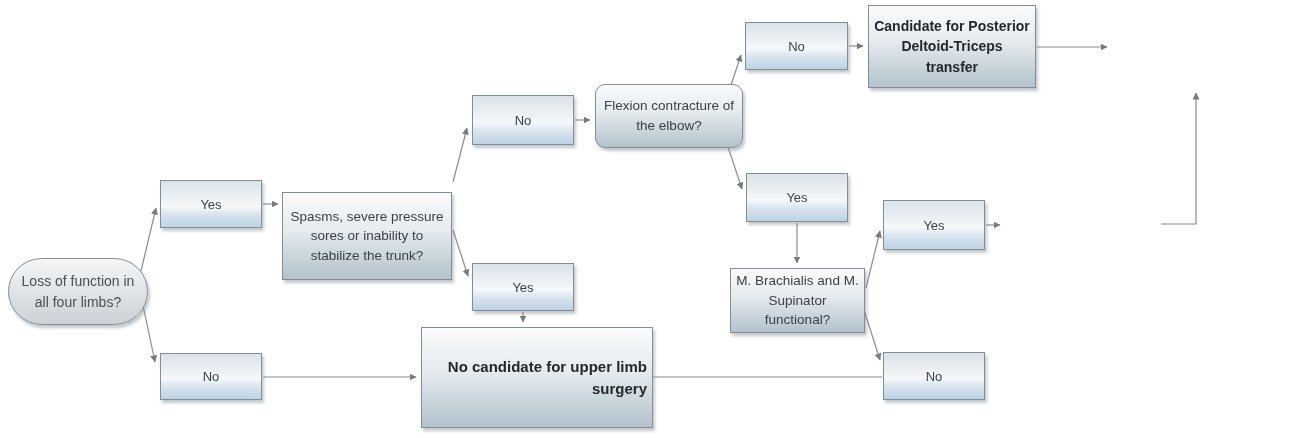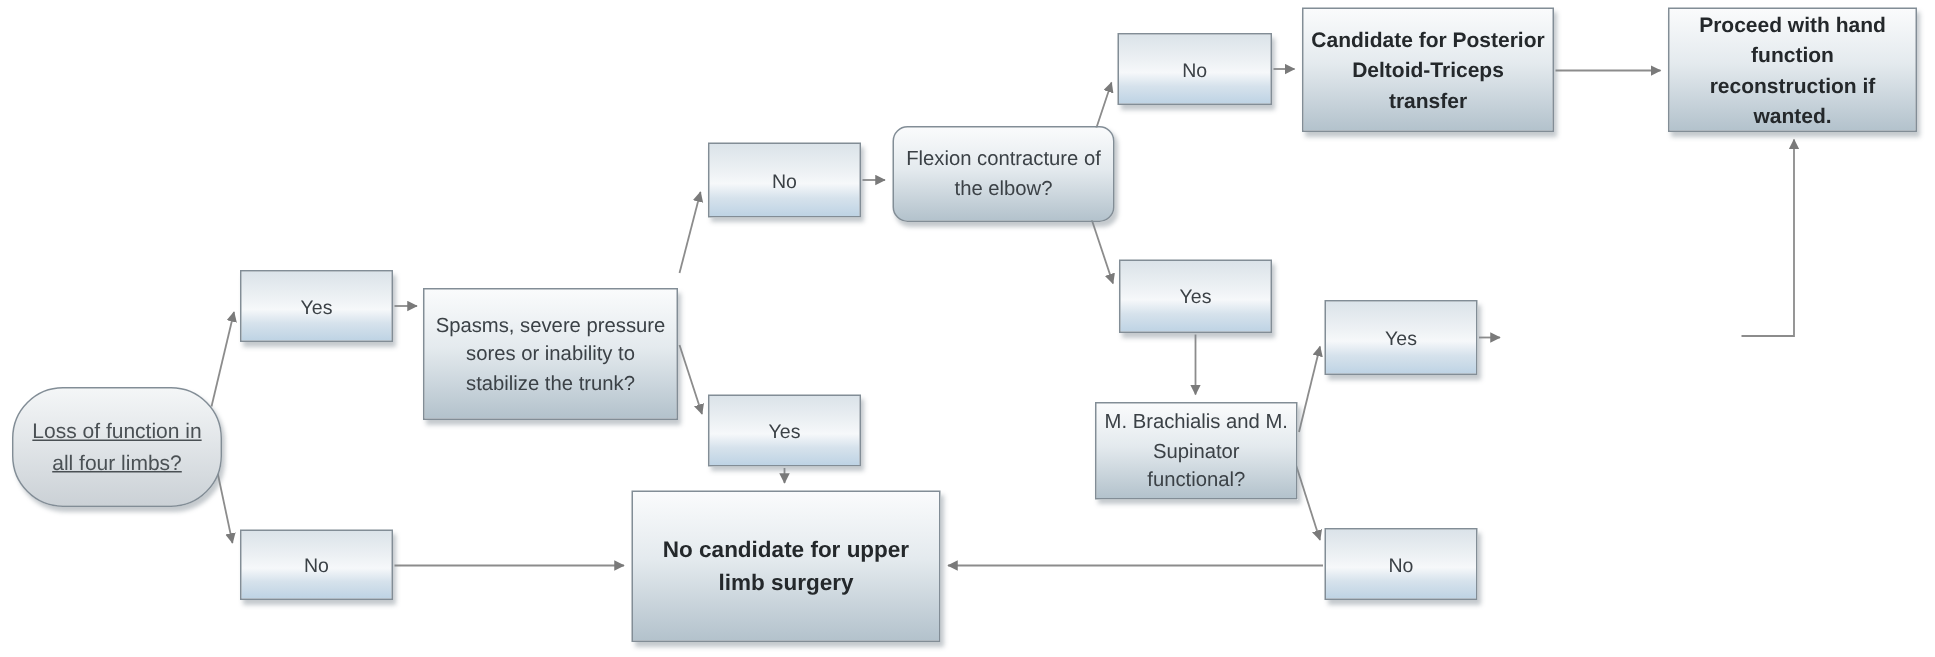--- a/index.html
+++ b/index.html
@@ -60,44 +60,43 @@
       <path d="M866,288 L880,231" marker-end="url(#arrow)"></path>
       <path d="M864,310 L880,360" marker-end="url(#arrow)"></path>
       <path d="M986,225 L1000,225" marker-end="url(#arrow)"></path>
       <path d="M1161,224 L1196,224 L1196,93" marker-end="url(#arrow)"></path>
       <path d="M523,312 L523,322" marker-end="url(#arrow)"></path>
       <path d="M263,377 L416,377" marker-end="url(#arrow)"></path>
       <path d="M882,377 L632,377" marker-end="url(#arrow)"></path>
     </g>
   </svg>
 
-  <div class="node oval" style="left:8px;top:258px;width:140px;height:80px;text-decoration:underline;">Loss of function in all four limbs?</div>
+  <div class="node oval" style="left:8px;top:258px;width:140px;height:67px;">Loss of function in all four limbs?</div>
 
   <div class="node small" style="left:160px;top:180px;width:102px;height:48px;">Yes</div>
 
   <div class="node small" style="left:160px;top:353px;width:102px;height:47px;">No</div>
 
   <div class="node big" style="left:282px;top:160px;width:170px;height:88px;margin-top:32px;">Spasms, severe pressure sores or inability to stabilize the trunk?</div>
 
   <div class="node small" style="left:472px;top:95px;width:102px;height:50px;">No</div>
 
   <div class="node small" style="left:472px;top:263px;width:102px;height:48px;">Yes</div>
 
   <div class="node big" style="left:595px;top:84px;width:148px;height:64px;border-radius:10px;">Flexion contracture of the elbow?</div>
 
   <div class="node small" style="left:745px;top:22px;width:103px;height:48px;">No</div>
 
   <div class="node small" style="left:746px;top:173px;width:102px;height:49px;">Yes</div>
 
   <div class="node big bold" style="left:868px;top:5px;width:168px;height:83px;">Candidate for Posterior Deltoid-Triceps transfer</div>
 
-  <div class="node big bold" style="left:1112px;top:5px;width:166px;height:83px;">Proceed with hand function reconstruction if wanted.</div>
 
   <div class="node big" style="left:730px;top:268px;width:135px;height:65px;">M. Brachialis and M. Supinator functional?</div>
 
   <div class="node small" style="left:883px;top:200px;width:102px;height:50px;">Yes</div>
 
   <div class="node small" style="left:883px;top:352px;width:102px;height:48px;">No</div>
 
 
-  <div class="node big bold xl" style="left:421px;top:327px;width:206px;height:101px;">No candidate for upper limb surgery</div>
+  <div class="node big bold xl" style="left:421px;top:327px;width:232px;height:101px;text-align:right;">No candidate for upper limb surgery</div>
 
 </div>
 
 </body></html>

